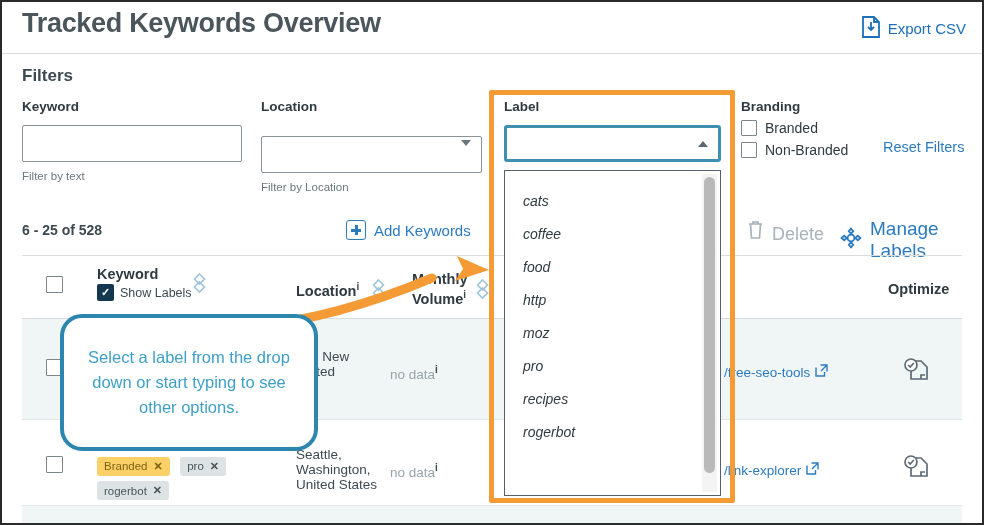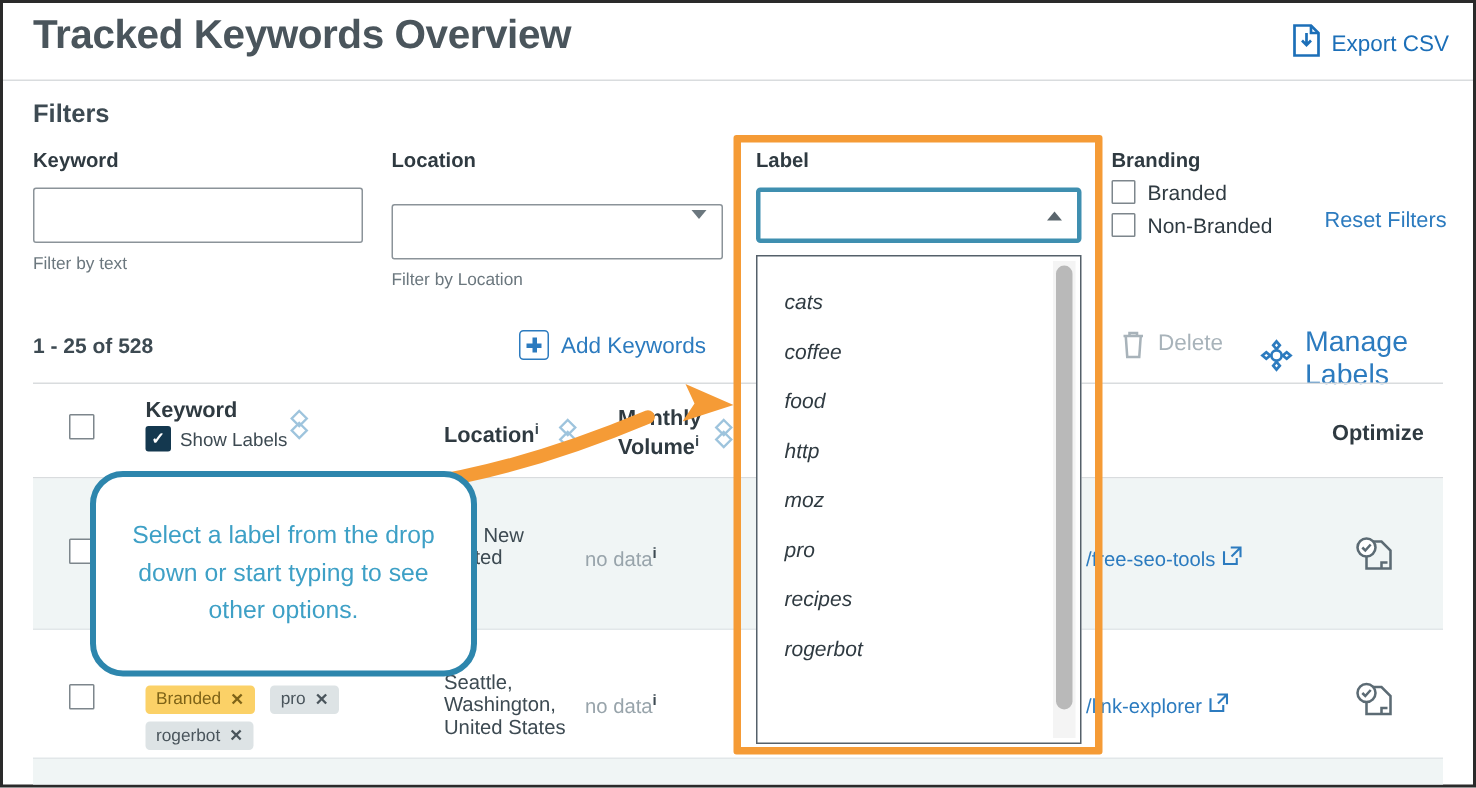--- a/index.html
+++ b/index.html
@@ -134,22 +134,22 @@
     position:relative;
   }
   .plus-box:before,.plus-box:after{
     content:"";position:absolute;background:#2c7bbf;
   }
   .plus-box:before{left:4px;top:8px;width:10px;height:2.5px;}
   .plus-box:after{top:4px;left:8px;height:10px;width:2.5px;}
 
   .delete-btn {
     position:absolute; left:745px; top:218px;
-    display:flex; align-items:flex-start; gap:8px;
-    color:#a8b3ba; font-size:15px; cursor:default;
+    display:flex; align-items:flex-end; gap:8px;
+    color:#a8b3ba; font-size:18px; cursor:default;
   }
   .manage-labels {
     position:absolute; left:838px; top:216px;
     display:flex; align-items:center; gap:8px;
     color:#2c7bbf; font-size:19px; cursor:pointer;
   }
 
   .hr-toolbar { position:absolute; left:20px; right:20px; top:253px; height:1px; background:#d9dcde;}
 
   
@@ -259,21 +259,21 @@
       <span class="brand-txt">Branded</span>
     </div>
     <div class="brand-row">
       <span class="cbox"></span>
       <span class="brand-txt">Non-Branded</span>
     </div>
   </div>
 
   <div class="reset-filters">Reset Filters</div>
 
-  <div class="count">1 - 25 of 528</div>
+  <div class="count">6 - 25 of 528</div>
 
   <div class="add-keywords">
     <span class="plus-box"></span>
     <span>Add Keywords</span>
   </div>
 
   <div class="delete-btn">
     <span>
       <svg width="17" height="20" viewBox="0 0 17 20">
         <path d="M2 4 h13 M6 4 v-2 h5 v2 M3.5 4 l1 14 h8 l1 -14" fill="none" stroke="#a8b3ba" stroke-width="1.7"></path>

